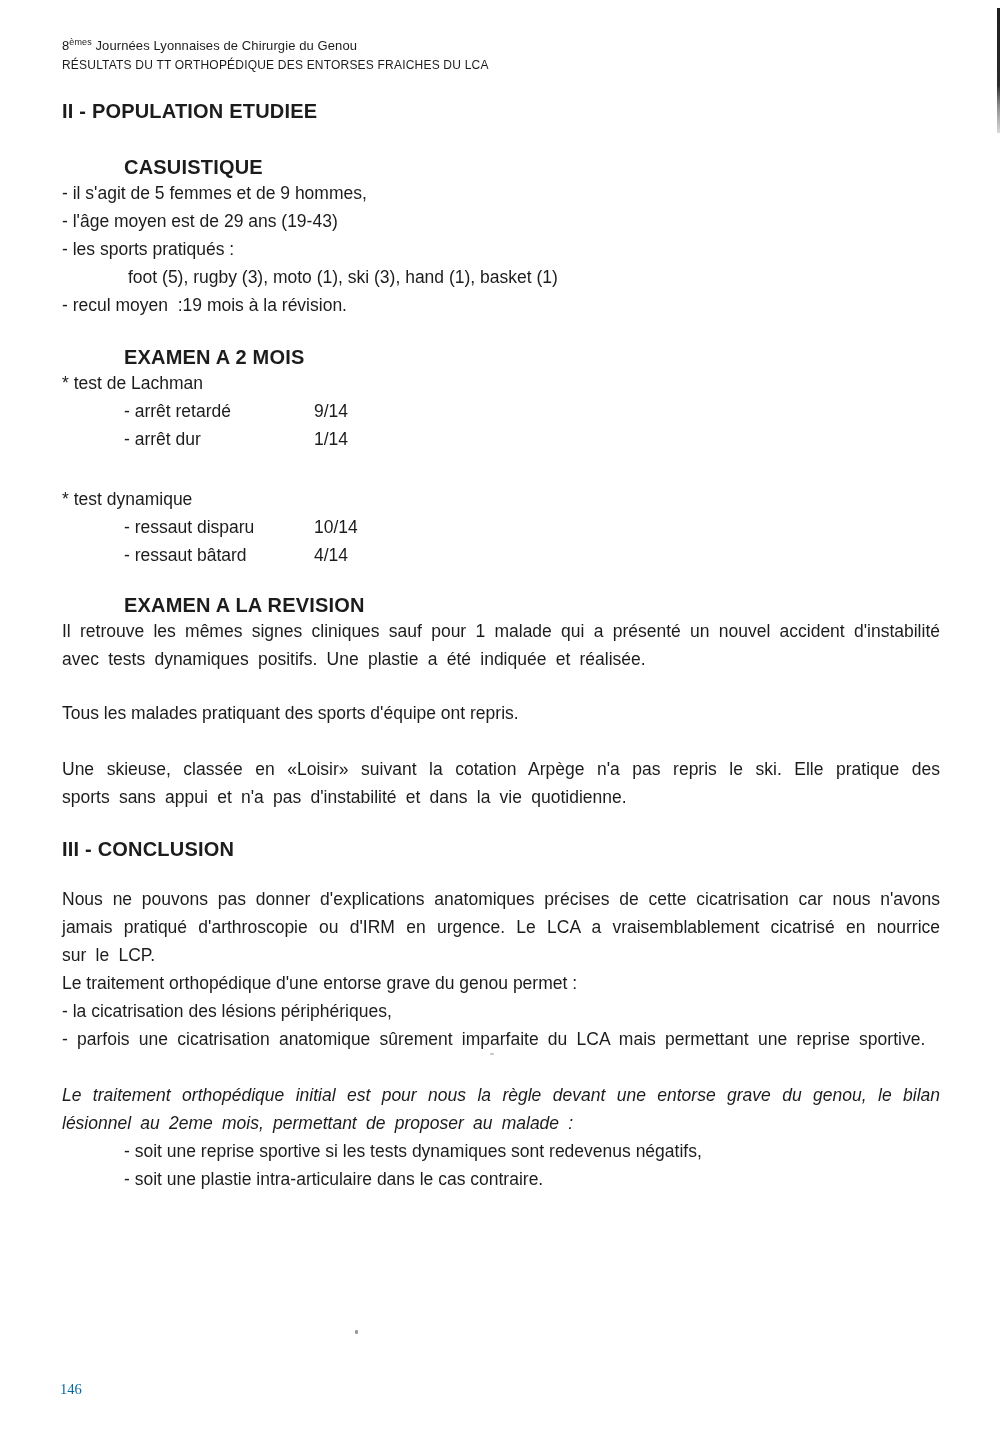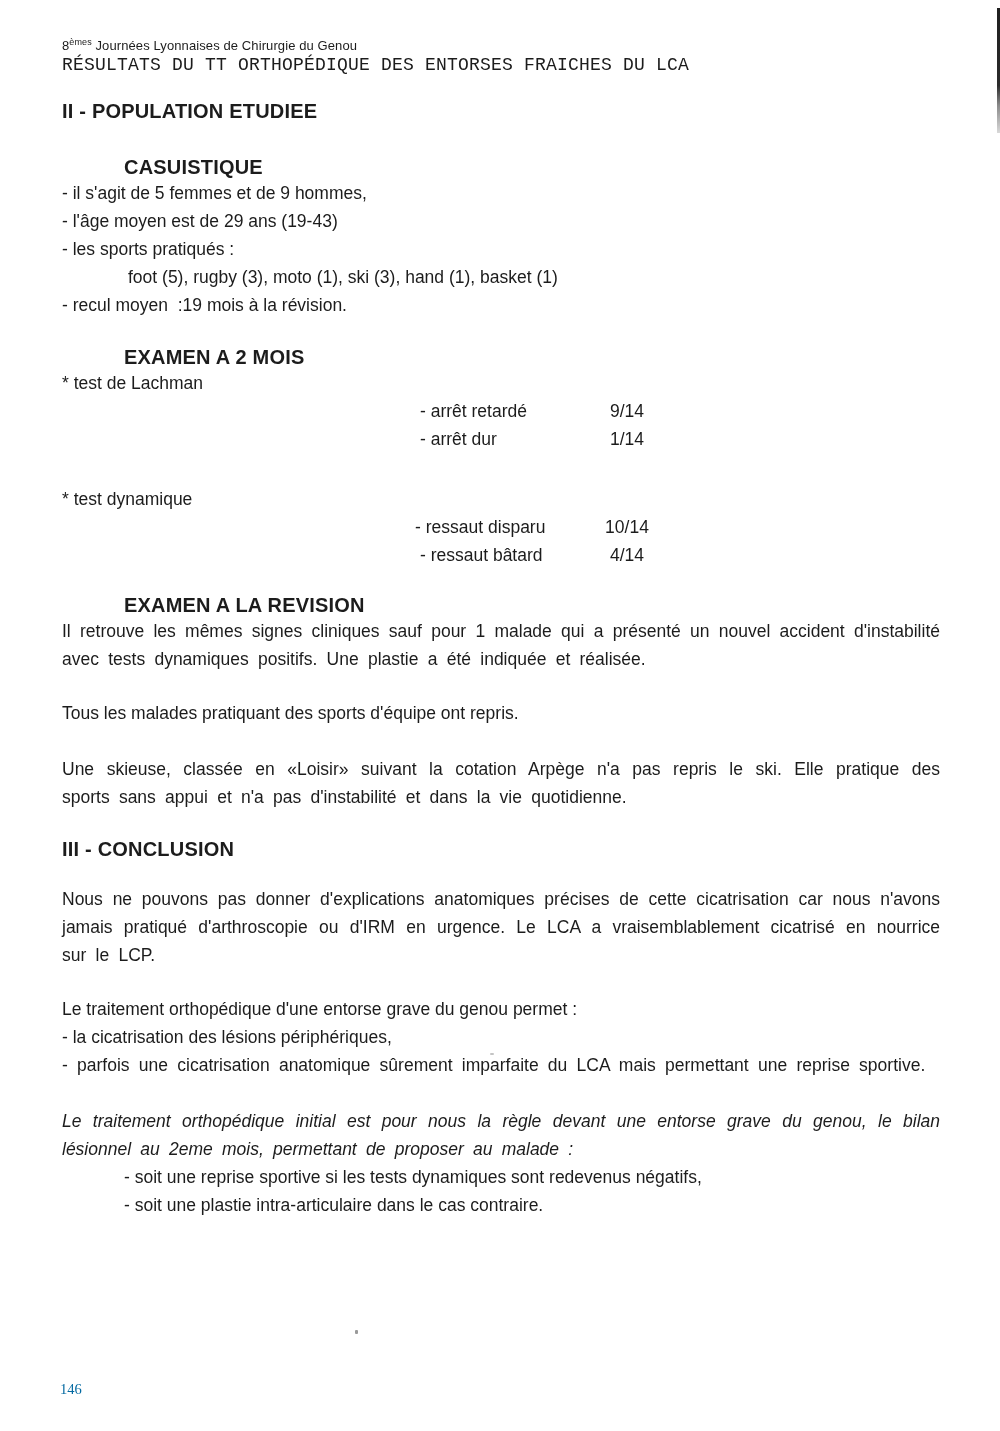--- a/index.html
+++ b/index.html
@@ -22,24 +22,23 @@
   .hdr-line1 {
     font-size: 13px;
     line-height: 16px;
     letter-spacing: 0.1px;
   }
   .hdr-line1 sup {
     font-size: 9px;
     line-height: 0;
   }
   .hdr-line2 {
-    font-size: 18px;
+    font-size: 12px;
     line-height: 22px;
     letter-spacing: 0.2px;
-    font-family: Liberation Mono, monospace;
   }
   
   .sec-title {
     font-size: 20px;
     font-weight: bold;
     line-height: 24px;
     letter-spacing: 0.2px;
   }
   .sub-heading {
     font-size: 20px;
@@ -60,35 +59,34 @@
     text-align: justify;
     word-spacing: 0.25em;
   }
   .indent-1 { padding-left: 66px; }
   .indent-2 { padding-left: 62px; }
   .test-row {
     display: flex;
     font-size: 17.5px;
     line-height: 28px;
     padding-left: 62px;
-    justify-content: center;
   }
   .test-row .t-label { width: 190px; }
   .test-row .t-value { }
   
   .mt-title       { margin-top: 23px; }
   .mt-casuistique { margin-top: 32px; }
   .mt-examen2     { margin-top: 26px; }
   .mt-dyn         { margin-top: 32px; }
   .mt-revision    { margin-top: 24px; }
   .mt-p2          { margin-top: 26px; }
   .mt-p3          { margin-top: 28px; }
   .mt-conclusion  { margin-top: 26px; }
   .mt-cpara       { margin-top: 24px; }
-  .mt-group       { margin-top: 26px; }
+  .mt-group       { }
   .mt-group2      { margin-top: 28px; font-style: italic; }
   
   .page-number {
     position: absolute;
     left: 60px;
     top: 1381px;
     font-family: "Liberation Serif", serif;
     font-size: 14.5px;
     color: #0369a1;
   }

